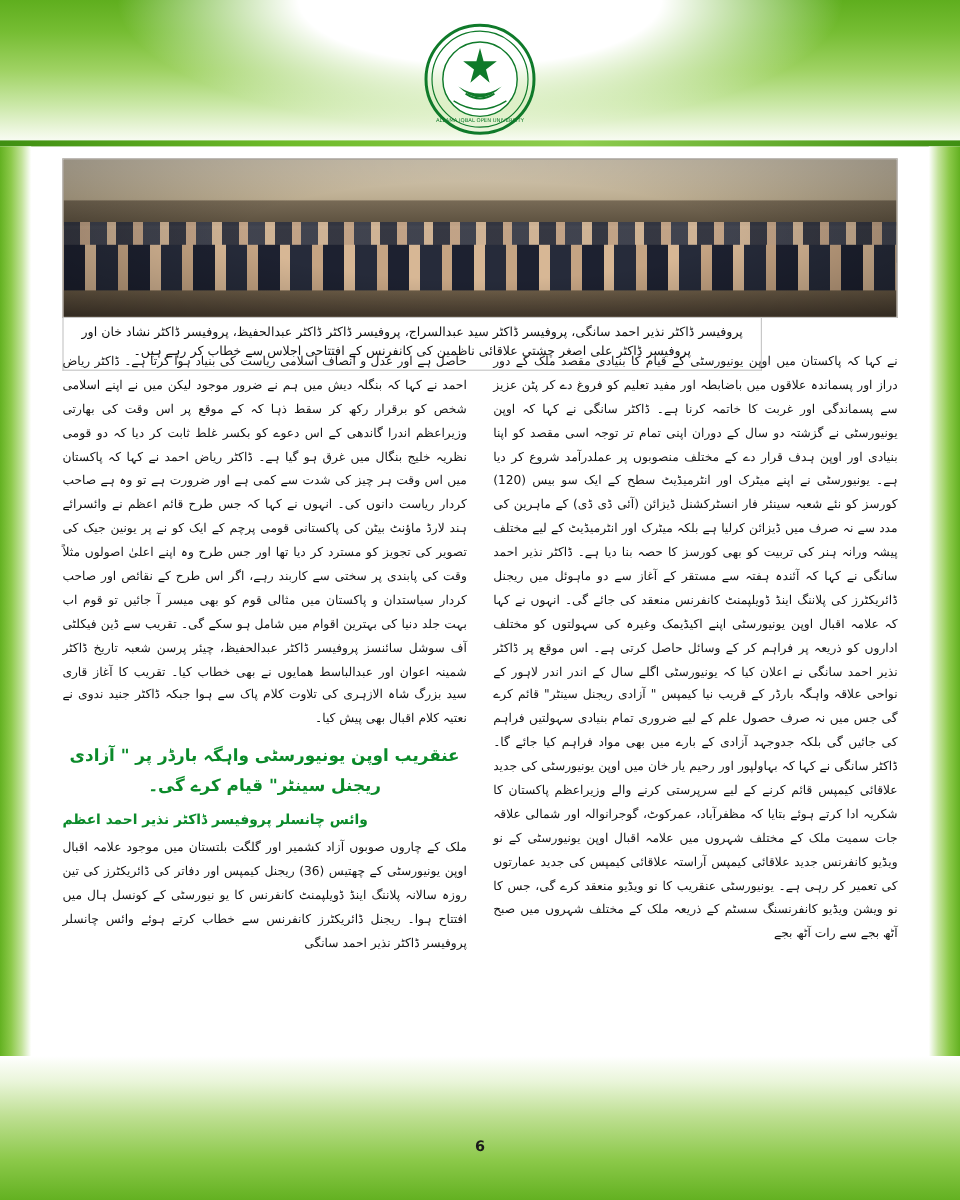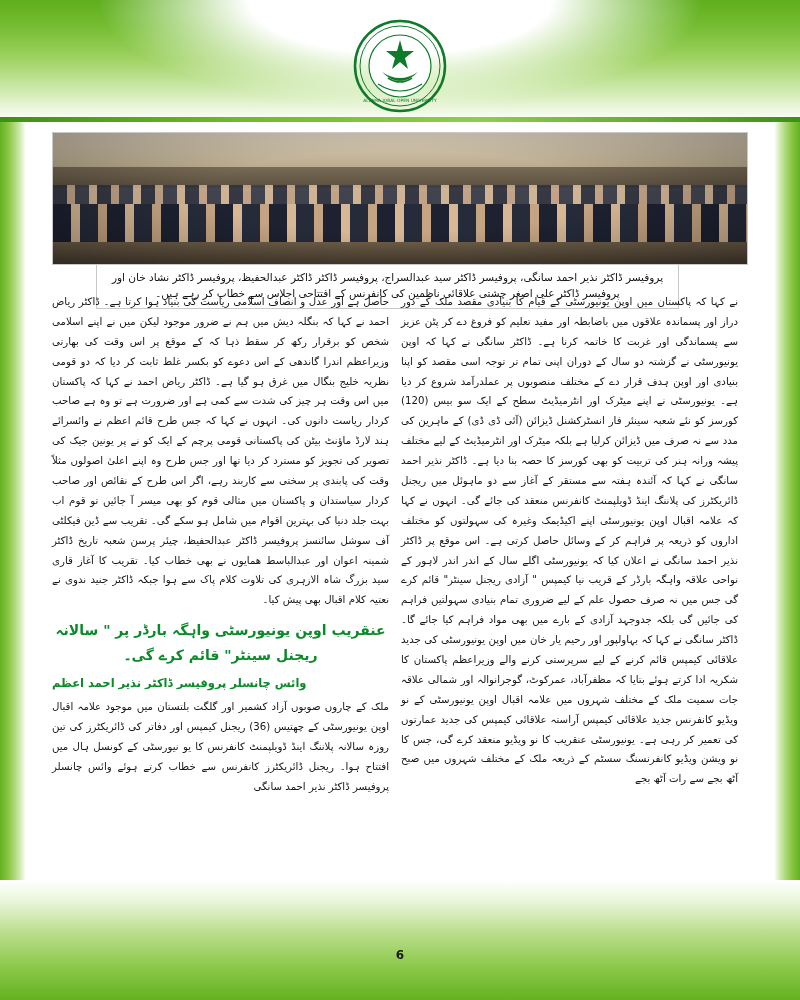--- a/index.html
+++ b/index.html
@@ -134,33 +134,32 @@
     box-sizing: border-box;
     border: 1px solid #c8c8c8;
     border-top: none;
     padding: 5px 8px 6px 8px;
     font-size: 10.5px;
     line-height: 1.5;
     text-align: center;
     direction: rtl;
     color: #111;
     font-family: "DejaVu Sans", sans-serif;
-    margin-left: 44px;
   }
 
   
   .columns {
     position: absolute;
     top: 292px;
     left: 52px;
     width: 696px;
     height: 570px;
     display: flex;
     flex-direction: row-reverse;
-    gap: 12px;
+    gap: 22px;
     direction: rtl;
   }
   .col {
     width: 337px;
     font-size: 10.2px;
     line-height: 1.95;
     text-align: justify;
     color: #141414;
     direction: rtl;
     font-family: "DejaVu Sans", sans-serif;
@@ -227,21 +226,21 @@
       <div class="table-front"></div>
       <div class="vignette"></div>
     </div>
     <div class="photo-caption">پروفیسر ڈاکٹر نذیر احمد سانگی، پروفیسر ڈاکٹر سید عبدالسراج، پروفیسر ڈاکٹر ڈاکٹر عبدالحفیظ، پروفیسر ڈاکٹر نشاد خان اور پروفیسر ڈاکٹر علی اصغر چشتی علاقائی ناظمین کی کانفرنس کے افتتاحی اجلاس سے خطاب کر رہے ہیں۔</div>
   </div>
 
   <div class="columns">
 
     <div class="col">
       <p>حاصل ہے اور عدل و انصاف اسلامی ریاست کی بنیاد ہوا کرتا ہے۔ ڈاکٹر ریاض احمد نے کہا کہ بنگلہ دیش میں ہم نے ضرور موجود لیکن میں نے اپنے اسلامی شخص کو برقرار رکھ کر سقط ذہا کہ کے موقع پر اس وقت کی بھارتی وزیراعظم اندرا گاندھی کے اس دعوے کو بکسر غلط ثابت کر دیا کہ دو قومی نظریہ خلیج بنگال میں غرق ہو گیا ہے۔ ڈاکٹر ریاض احمد نے کہا کہ پاکستان میں اس وقت ہر چیز کی شدت سے کمی ہے اور ضرورت ہے تو وہ ہے صاحب کردار ریاست دانوں کی۔ انہوں نے کہا کہ جس طرح قائم اعظم نے وائسرائے ہند لارڈ ماؤنٹ بیٹن کی پاکستانی قومی پرچم کے ایک کو نے پر یونین جیک کی تصویر کی تجویز کو مسترد کر دیا تھا اور جس طرح وہ اپنے اعلیٰ اصولوں مثلاً وقت کی پابندی پر سختی سے کاربند رہے، اگر اس طرح کے نقائص اور صاحب کردار سیاستدان و پاکستان میں مثالی قوم کو بھی میسر آ جائیں تو قوم اب بہت جلد دنیا کی بہترین اقوام میں شامل ہو سکے گی۔ تقریب سے ڈین فیکلٹی آف سوشل سائنسز پروفیسر ڈاکٹر عبدالحفیظ، چیئر پرسن شعبہ تاریخ ڈاکٹر شمینہ اعوان اور عبدالباسط ھمایوں نے بھی خطاب کیا۔ تقریب کا آغاز قاری سید بزرگ شاہ الازہری کی تلاوت کلام پاک سے ہوا جبکہ ڈاکٹر جنید ندوی نے نعتیہ کلام اقبال بھی پیش کیا۔</p>
-      <div class="heading-green">عنقریب اوپن یونیورسٹی واہگہ بارڈر پر " سالانہ ریجنل سینٹر" قائم کرے گی۔</div>
+      <div class="heading-green">عنقریب اوپن یونیورسٹی واہگہ بارڈر پر " آزادی ریجنل سینٹر" قیام کرے گی۔</div>
       <div class="heading-green small">وائس چانسلر پروفیسر ڈاکٹر نذیر احمد اعظم</div>
       <p>ملک کے چاروں صوبوں آزاد کشمیر اور گلگت بلتستان میں موجود علامہ اقبال اوپن یونیورسٹی کے چھتیس (36) ریجنل کیمپس اور دفاتر کی ڈائریکٹرز کی تین روزہ سالانہ پلاننگ اینڈ ڈویلپمنٹ کانفرنس کا یو نیورسٹی کے کونسل ہال میں افتتاح ہوا۔ ریجنل ڈائریکٹرز کانفرنس سے خطاب کرتے ہوئے وائس چانسلر پروفیسر ڈاکٹر نذیر احمد سانگی</p>
     </div>
 
     <div class="col">
       <p>نے کہا کہ پاکستان میں اوپن یونیورسٹی کے قیام کا بنیادی مقصد ملک کے دور دراز اور پسماندہ علاقوں میں باضابطہ اور مفید تعلیم کو فروغ دے کر پٹن عزیز سے پسماندگی اور غربت کا خاتمہ کرنا ہے۔ ڈاکٹر سانگی نے کہا کہ اوپن یونیورسٹی نے گزشتہ دو سال کے دوران اپنی تمام تر توجہ اسی مقصد کو اپنا بنیادی اور اوپن ہدف قرار دے کے مختلف منصوبوں پر عملدرآمد شروع کر دیا ہے۔ یونیورسٹی نے اپنے میٹرک اور انٹرمیڈیٹ سطح کے ایک سو بیس (120) کورسز کو نئے شعبہ سینئر فار انسٹرکشنل ڈیزائن (آئی ڈی ڈی) کے ماہرین کی مدد سے نہ صرف میں ڈیزائن کرلیا ہے بلکہ میٹرک اور انٹرمیڈیٹ کے لیے مختلف پیشہ ورانہ ہنر کی تربیت کو بھی کورسز کا حصہ بنا دیا ہے۔ ڈاکٹر نذیر احمد سانگی نے کہا کہ آئندہ ہفتہ سے مستقر کے آغاز سے دو ماہوئل میں ریجنل ڈائریکٹرز کی پلاننگ اینڈ ڈویلپمنٹ کانفرنس منعقد کی جائے گی۔ انہوں نے کہا کہ علامہ اقبال اوپن یونیورسٹی اپنے اکیڈیمک وغیرہ کی سہولتوں کو مختلف اداروں کو ذریعہ پر فراہم کر کے وسائل حاصل کرتی ہے۔ اس موقع پر ڈاکٹر نذیر احمد سانگی نے اعلان کیا کہ یونیورسٹی اگلے سال کے اندر اندر لاہور کے نواحی علاقہ واہگہ بارڈر کے قریب نیا کیمپس " آزادی ریجنل سینٹر" قائم کرے گی جس میں نہ صرف حصول علم کے لیے ضروری تمام بنیادی سہولتیں فراہم کی جائیں گی بلکہ جدوجہد آزادی کے بارے میں بھی مواد فراہم کیا جائے گا۔ ڈاکٹر سانگی نے کہا کہ بہاولپور اور رحیم یار خان میں اوپن یونیورسٹی کی جدید علاقائی کیمپس قائم کرنے کے لیے سرپرستی کرنے والے وزیراعظم پاکستان کا شکریہ ادا کرتے ہوئے بتایا کہ مظفرآباد، عمرکوٹ، گوجرانوالہ اور شمالی علاقہ جات سمیت ملک کے مختلف شہروں میں علامہ اقبال اوپن یونیورسٹی کے نو ویڈیو کانفرنس جدید علاقائی کیمپس آراستہ علاقائی کیمپس کی جدید عمارتوں کی تعمیر کر رہی ہے۔ یونیورسٹی عنقریب کا نو ویڈیو منعقد کرے گی، جس کا نو ویشن ویڈیو کانفرنسنگ سسٹم کے ذریعہ ملک کے مختلف شہروں میں صبح آٹھ بجے سے رات آٹھ بجے</p>
     </div>
 
   </div>
 

